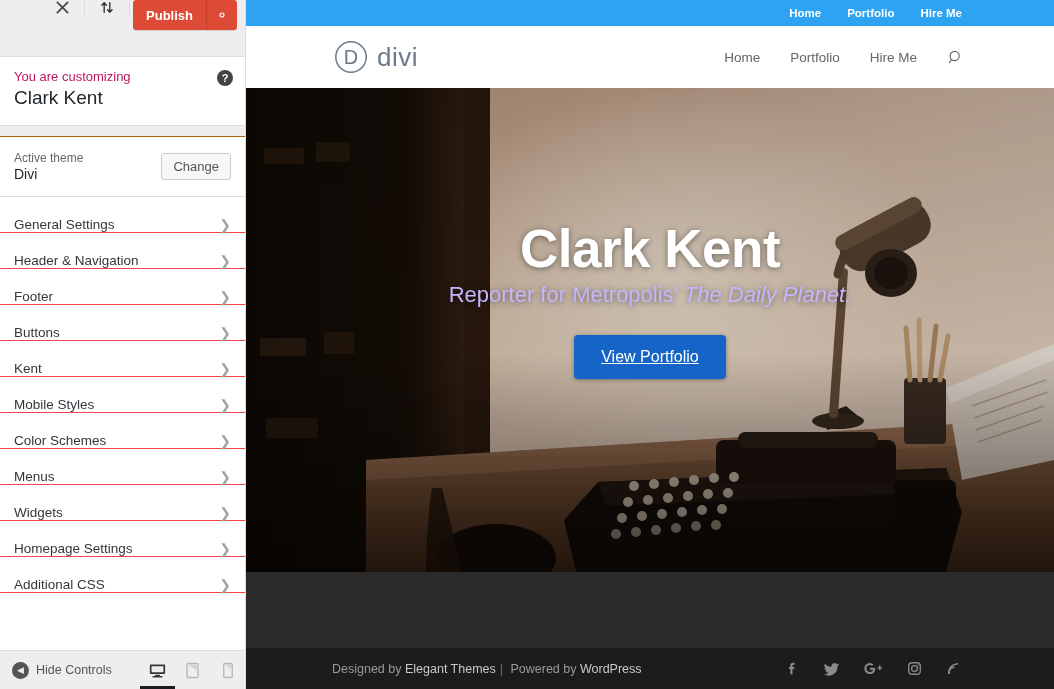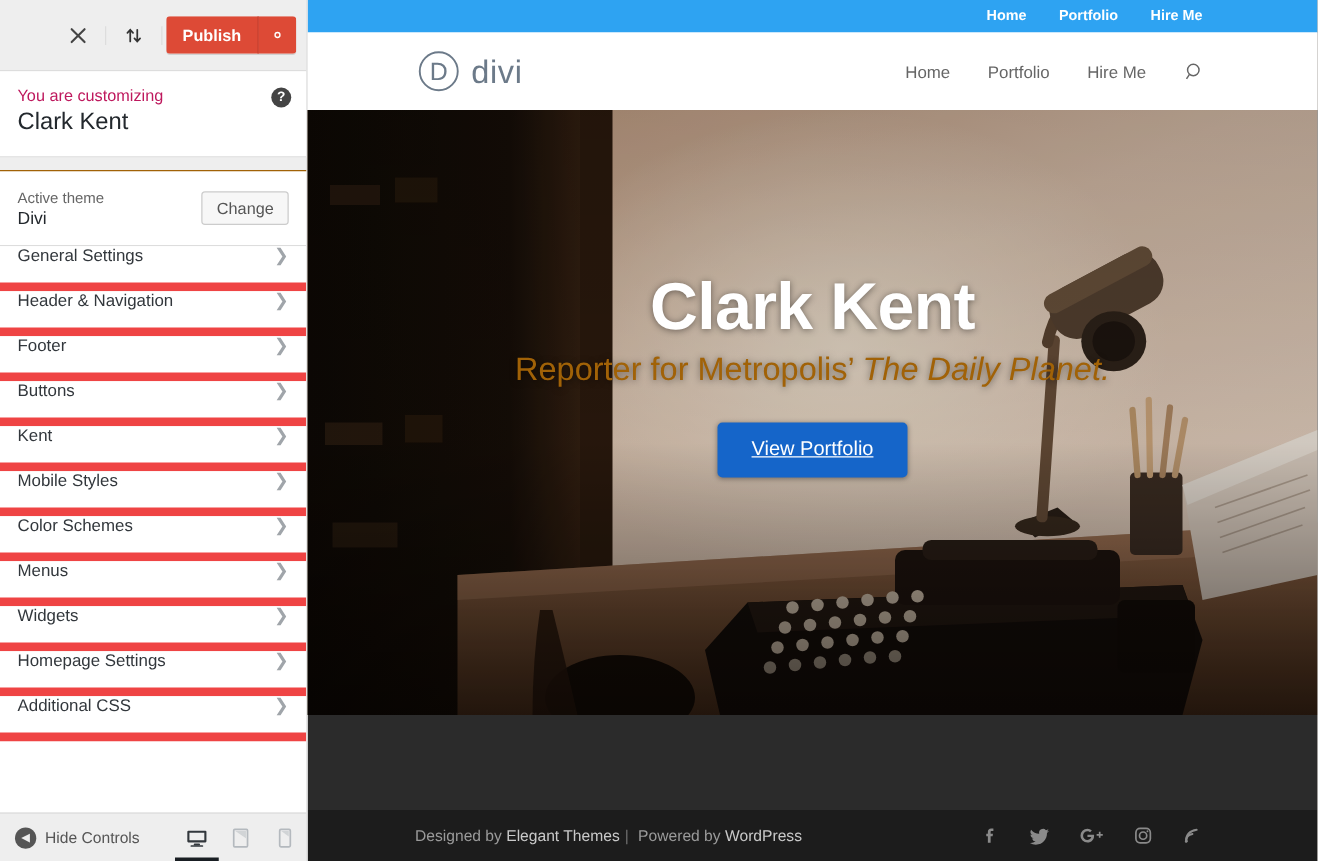--- a/index.html
+++ b/index.html
@@ -15,21 +15,21 @@
   .customizer {
     width: 246px; height: 689px;
     background: #eee;
     border-right: 1px solid #ddd;
     display: flex; flex-direction: column;
     position: relative;
   }
   .cz-topbar {
     height: 57px; background: #eee;
     border-bottom: 1px solid #ddd;
-    display: flex; align-items: center; padding-left: 40px;
+    display: flex; align-items: flex-start; padding-left: 40px;
   }
   .cz-iconbtn {
     width: 45px; display: flex; align-items: center; justify-content: center;
     border-right: 1px solid #ddd; cursor: pointer; color: #444;
   }
   .cz-iconbtn svg { display: block; }
   .cz-topbar-spacer { flex: 1; }
   .publish-wrap {
     display: flex; align-items: center; padding-right: 8px;
   }
@@ -69,22 +69,22 @@
   .cz-theme-lbl { font-size: 12px; color: #666; }
   .cz-theme-name { font-size: 14px; color: #23282d; margin-top: 1px; }
   .change-btn {
     background: #f7f7f7; border: 1px solid #ccc; border-radius: 3px;
     font-size: 13px; color: #555; padding: 5px 11px; cursor: pointer;
   }
 
   .cz-sections { background: #fff; flex: 1; overflow: hidden; }
   .cz-section {
     height: 36px; padding: 0 14px;
-    display: flex; align-items: flex-start; justify-content: space-between;
-    border-bottom: 7px solid #ef4444; cursor: pointer; background: #fff;
+    display: flex; align-items: flex-end; justify-content: space-between;
+    border-bottom: 1px solid #ef4444; cursor: pointer; background: #fff;
   }
   .cz-section-label { font-size: 13.5px; color: #32373c; }
   .chev { color: #a0a5aa; font-size: 14px; line-height: 1; }
 
   .cz-filler { background: #eee; flex: 1; }
 
   .cz-bottom {
     height: 39px; background: #eee; border-top: 1px solid #ddd;
     display: flex; align-items: center; position: relative;
   }
@@ -138,21 +138,21 @@
   .hero-content {
     position: absolute; inset: 0;
     display: flex; flex-direction: column; align-items: center;
     justify-content: center; padding-bottom: 60px;
   }
   .hero-title {
     font-size: 53px; font-weight: bold; color: #fff; letter-spacing: -.5px;
     text-shadow: 0 1px 6px rgba(0,0,0,.45); line-height: 1.05;
   }
   .hero-sub {
-    font-size: 26px; color: #a16207; margin-top: 6px; font-weight: 300;
+    font-size: 22px; color: #c4b5fd; margin-top: 6px; font-weight: 300;
     text-shadow: 0 1px 6px rgba(0,0,0,.5); white-space: nowrap;
   }
   .hero-sub i { font-style: italic; }
   .hero-btn {
     margin-top: 27px; background: #1565c9; color: #fff;
     font-size: 16px; padding: 13px 27px; border-radius: 4px;
     cursor: pointer; box-shadow: 0 1px 4px rgba(0,0,0,.35); text-decoration: underline;
   }
 
   .dark-band { background: #2b2b2b; flex: 1; }

